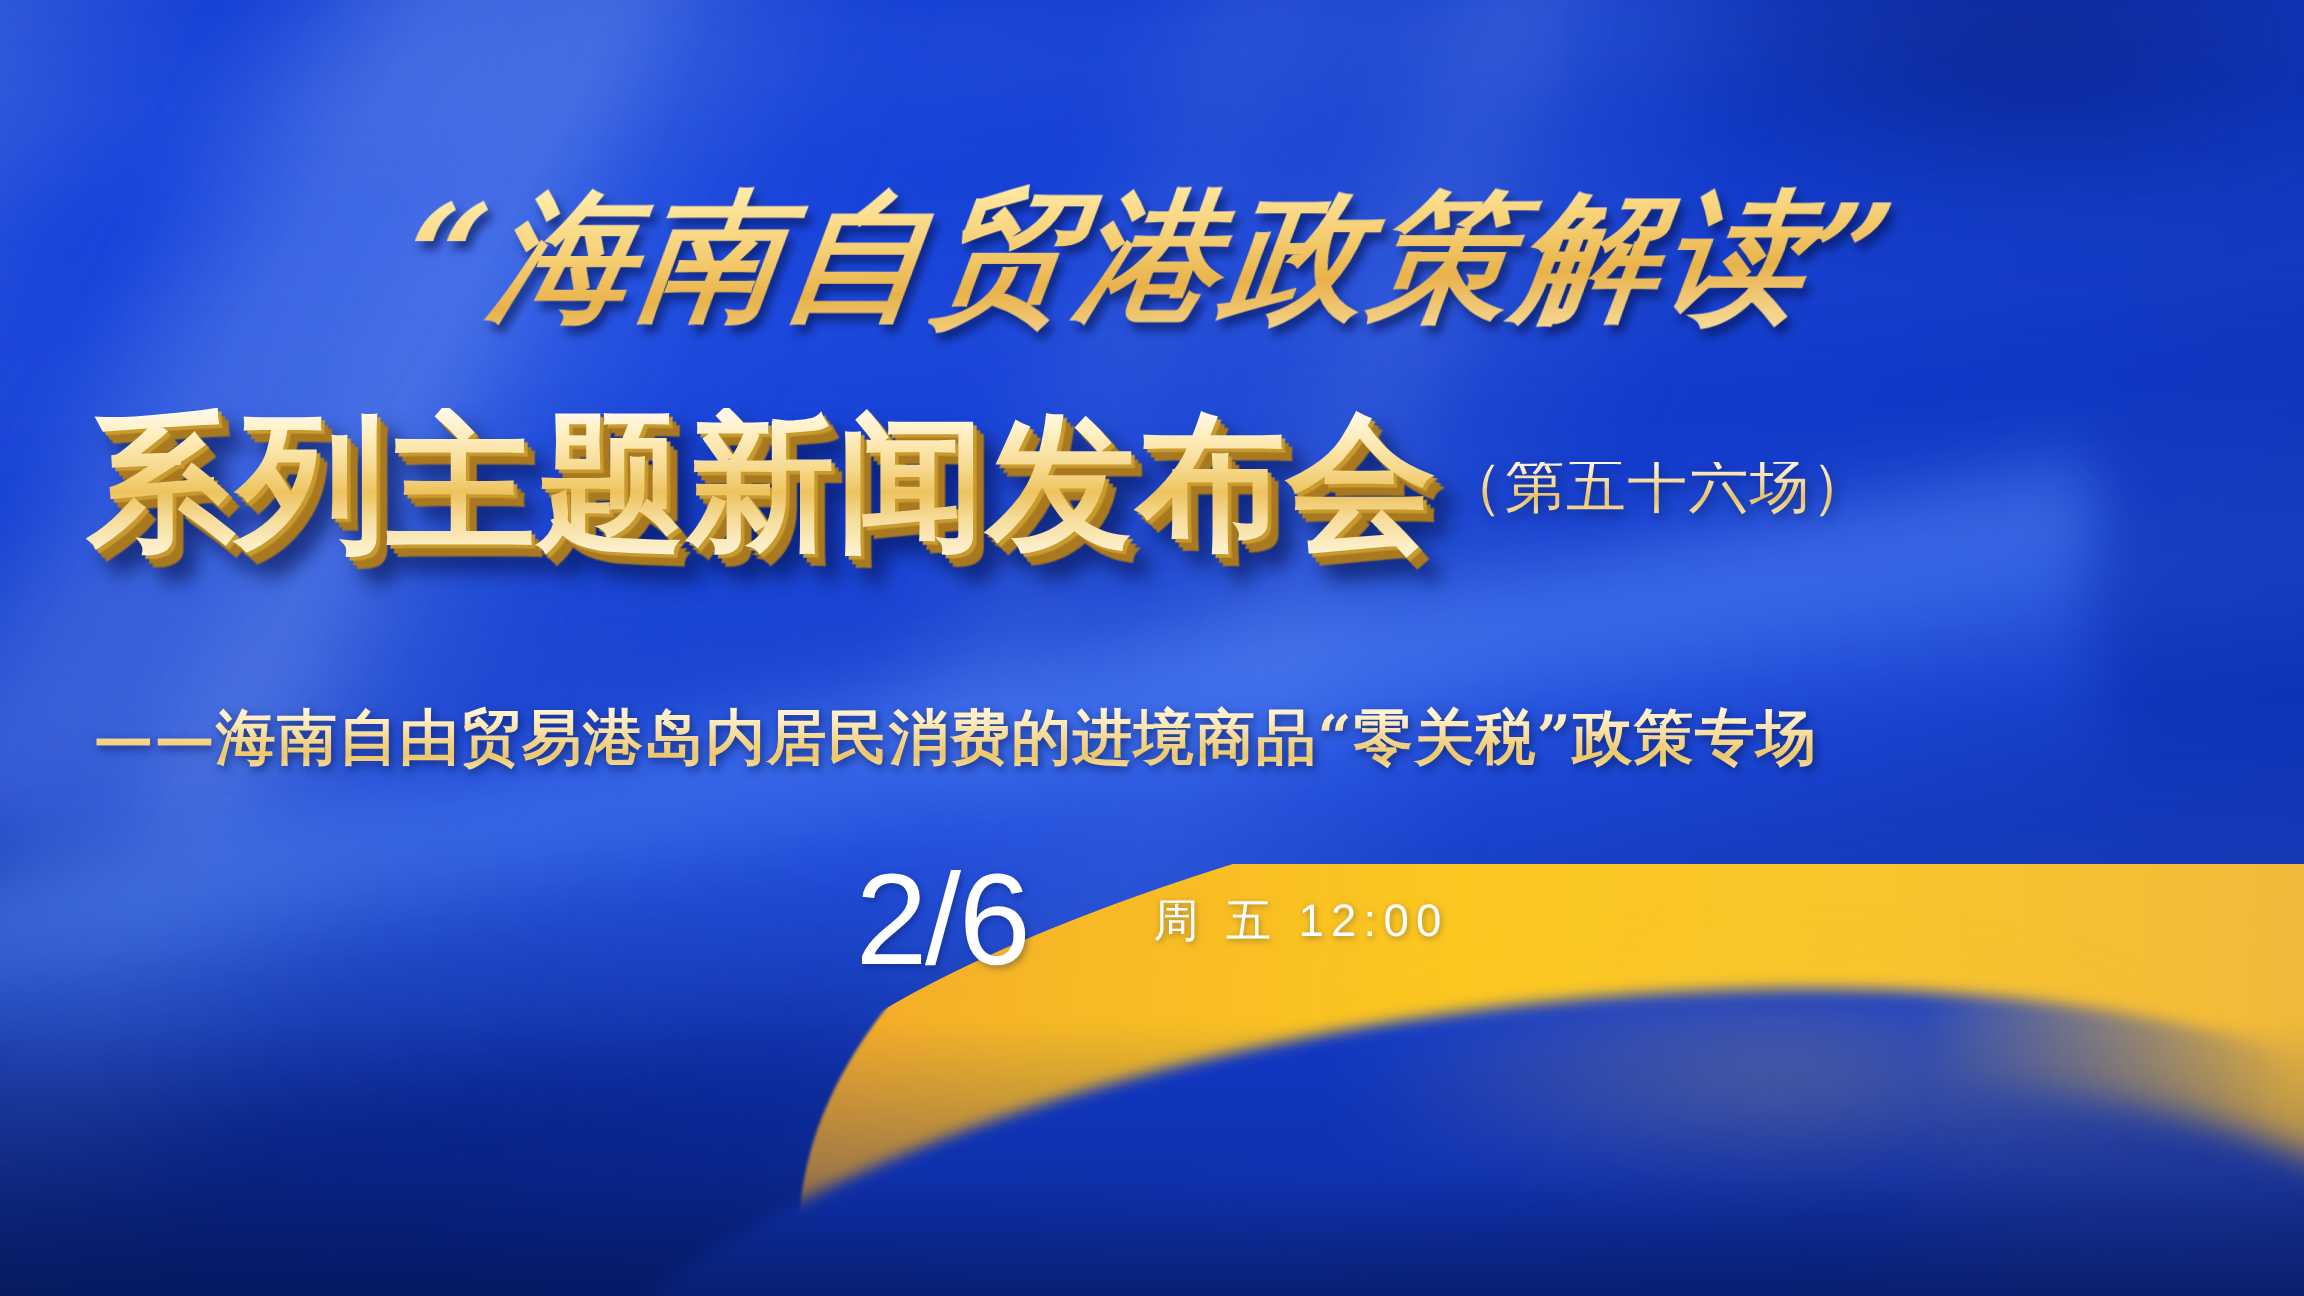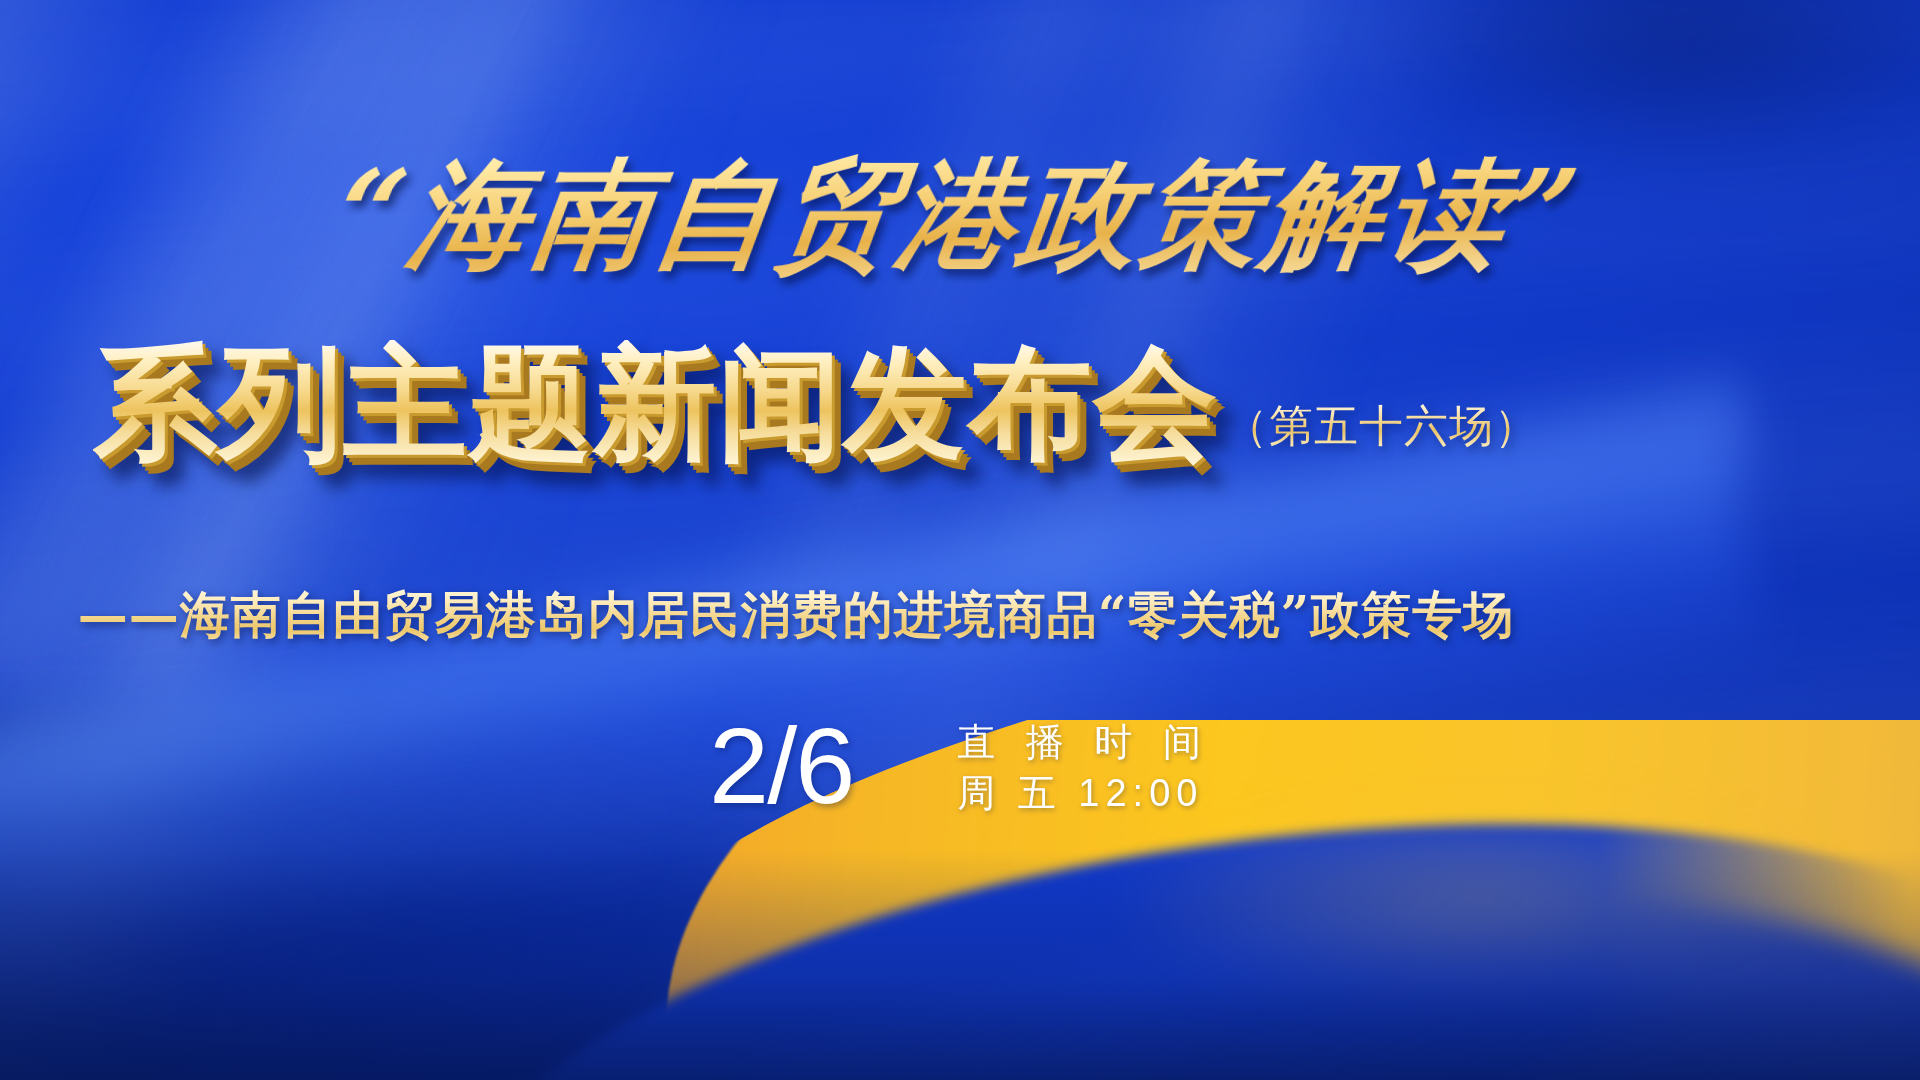--- a/index.html
+++ b/index.html
@@ -260,26 +260,26 @@
     -webkit-background-clip: text;
     background-clip: text;
     color: transparent;
     -webkit-text-fill-color: transparent;
     filter:
       drop-shadow(3px 3px 0px #c99a2e)
       drop-shadow(6px 7px 0px #a8791f)
       drop-shadow(11px 13px 8px rgba(3,18,78,0.62));
   }
   .title-paren {
-    font-family: Liberation Sans, sans-serif;
+    font-family: Liberation Mono, monospace;
     font-weight: 400;
-    font-size: 44px;
+    font-size: 50px;
     line-height: 1;
     margin-left: 6px;
-    margin-bottom: 18px;
+    margin-bottom: 31px;
     letter-spacing: 1px;
     background: linear-gradient(180deg, #fff6dd 0%, #f4d68a 48%, #e0b košt 60%, #f7e3ad 100%);
     background: linear-gradient(180deg, #fff6dd 0%, #f6dda2 30%, #e9c165 60%, #fbeec4 100%);
     -webkit-background-clip: text;
     background-clip: text;
     color: transparent;
     -webkit-text-fill-color: transparent;
     filter: drop-shadow(3px 4px 5px rgba(3,18,78,0.55));
   }
 
@@ -381,19 +381,18 @@
     <div class="title-main-row">
       <span class="title-main">系列主题新闻发布会</span>
       <span class="title-paren">（第五十六场）</span>
     </div>
 
     <div class="subtitle">——海南自由贸易港岛内居民消费的进境商品“零关税”政策专场</div>
 
     <div class="datetime-block">
       <div class="date-big">2/6</div>
       <div class="time-col">
-        <div class="time-label">直 播 时 间</div>
         <div class="time-value">周 五 12:00</div>
       </div>
     </div>
 
   </div>
 </div>
 
 </body></html>

